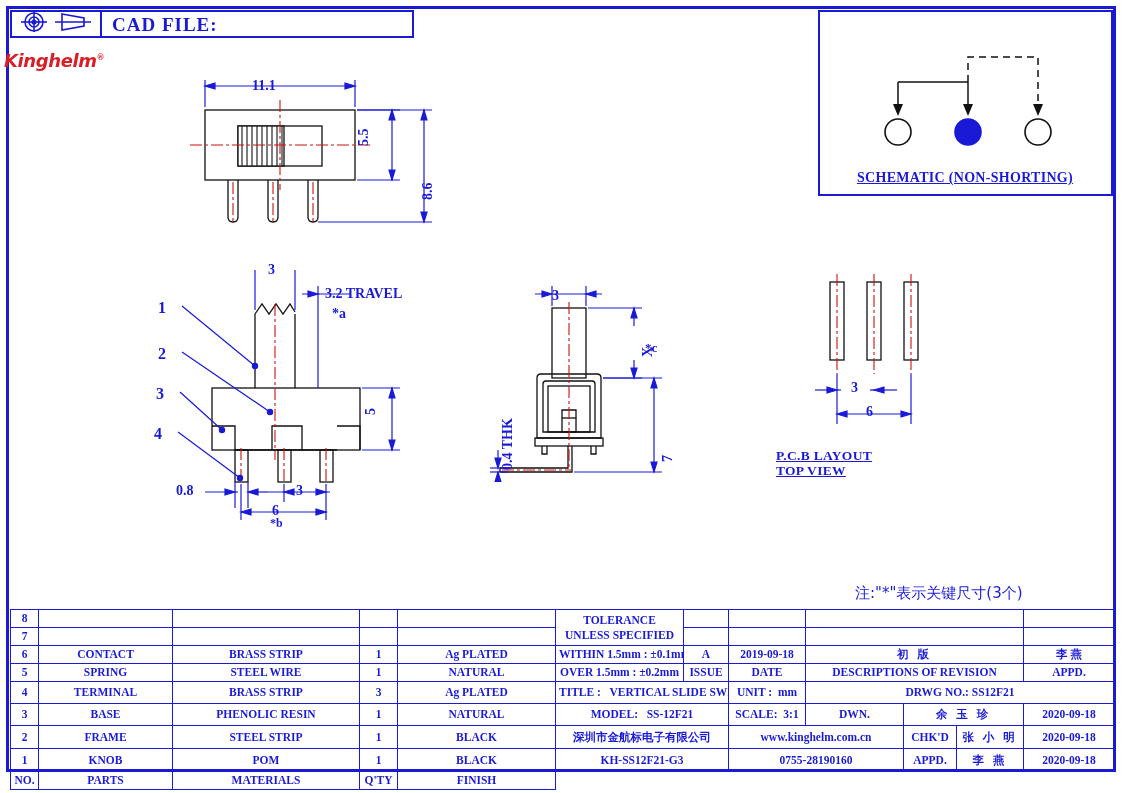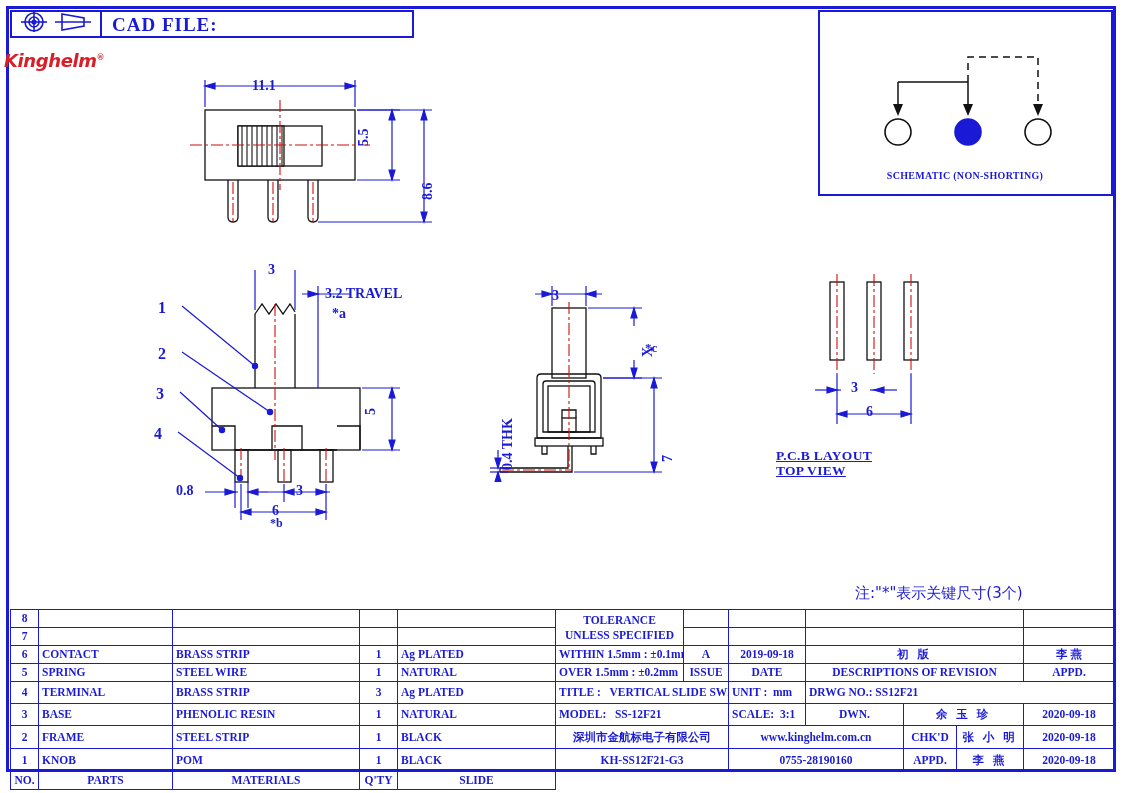--- a/index.html
+++ b/index.html
@@ -28,21 +28,21 @@
   #cad-file-label{position:absolute;left:112px;top:14px;font-size:19px;font-weight:bold;
     color:var(--blue);letter-spacing:1px;font-family:Liberation Serif, serif;}
 
   #logo{position:absolute;left:4px;top:50px;font-family:"DejaVu Sans",sans-serif;
     font-size:18px;font-weight:bold;font-style:italic;color:#d81e27;letter-spacing:-0.4px;}
   #logo sup{font-size:8px;vertical-align:super;}
 
   
   #schem-box{left:818px;top:10px;width:295px;height:186px;border:2px solid var(--blue);}
   #schem-cap{position:absolute;left:845px;top:170px;width:240px;text-align:center;
-    font-size:10px;font-weight:bold;color:var(--blue);letter-spacing:0.3px;}
+    font-size:14px;font-weight:bold;color:var(--blue);text-decoration:underline;letter-spacing:0.3px;}
 
   
   .cap{position:absolute;font-size:13.5px;font-weight:bold;color:var(--blue);
     text-decoration:underline;letter-spacing:0.3px;line-height:15px;}
   #pcb-cap{left:776px;top:448px;width:200px;}
 
   .note-cn{position:absolute;font-family:"DejaVu Sans",sans-serif;font-size:15px;
     color:var(--blue);}
   #key-note{left:855px;top:584px;}
 
@@ -50,21 +50,21 @@
     font-family:"Liberation Serif",serif;white-space:nowrap;}
   .callout{position:absolute;color:var(--blue);font-size:16px;font-weight:bold;}
 
   
   #tb{position:absolute;left:10px;top:609px;width:1104px;height:164px;}
   #tb table{border-collapse:collapse;table-layout:fixed;width:1104px;}
   #tb td{border:1px solid var(--blue);color:var(--blue);font-size:11.5px;
     font-weight:bold;font-family:"Liberation Serif",serif;height:17px;
     padding:0 3px;white-space:nowrap;overflow:hidden;line-height:15px;}
   .c{text-align:center;}
-  .l{text-align:left;}
+  .l{text-align:center;}
   .cn{font-family:"DejaVu Sans",sans-serif;}
   .big{font-size:13px;}
   .brandcn{font-family:"DejaVu Sans",sans-serif;font-size:13.5px;font-weight:bold;color:#1a1ad6;}
   .www{font-family:"DejaVu Sans",sans-serif;font-size:12.5px;font-weight:bold;color:#1a1ad6;}
   .kh{font-family:"DejaVu Sans",sans-serif;font-size:13px;font-weight:bold;color:#1a1ad6;}
   .ph{font-family:"DejaVu Sans",sans-serif;font-size:13px;font-weight:bold;color:#1a1ad6;}
   .hz{font-family:"DejaVu Sans",sans-serif;font-size:12.5px;color:#1a1ad6;letter-spacing:3px;}
   svg{display:block;}
 </style>
 </head>
@@ -489,20 +489,20 @@
         <td class="c">APPD.</td>
         <td class="c hz">李 燕</td>
         <td class="c">2020-09-18</td>
       </tr>
 
       <tr>
         <td class="c">NO.</td>
         <td class="c">PARTS</td>
         <td class="c">MATERIALS</td>
         <td class="c">Q'TY</td>
-        <td class="c">SLIDE</td>
+        <td class="c">FINISH</td>
         <td colspan="7" style="border:none;background:#ffffff"></td>
       </tr>
     </tbody>
       </table>
   </div>
 
 </div>
 
 </body></html>

